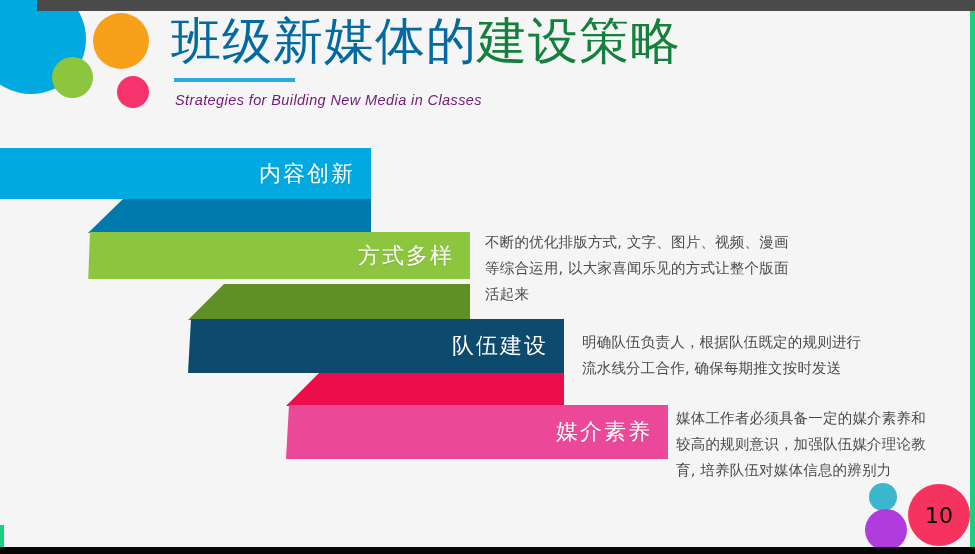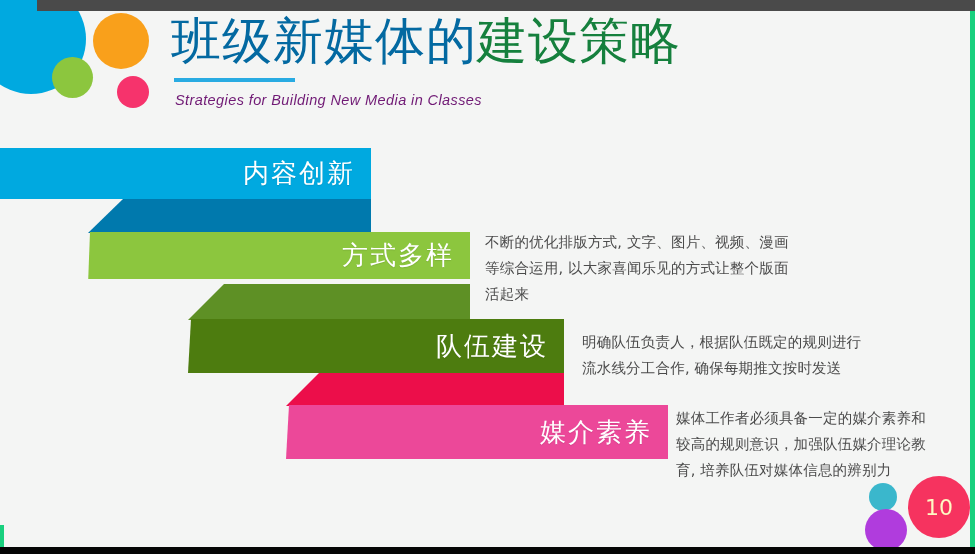--- a/index.html
+++ b/index.html
@@ -40,41 +40,41 @@
   }
 
   
   .banner{position:absolute;z-index:12;}
   .banner .bar{
     position:absolute;left:0;top:0;width:100%;height:100%;
     display:flex;align-items:center;justify-content:flex-end;
     box-sizing:border-box;padding-right:16px;
   }
   .banner .label{
-    color:#ffffff;font-size:26px;letter-spacing:2px;white-space:nowrap;
+    color:#ffffff;font-size:22px;letter-spacing:2px;white-space:nowrap;
     font-family:"DejaVu Sans","Liberation Sans",sans-serif;
     text-shadow:0 1px 1px rgba(0,0,0,.10);
   }
   .fold{position:absolute;z-index:11;}
 
   
   #b1{left:0px;top:148px;width:371px;height:51px;}
   #b1 .bar{background:#00a9e0;}
   #f1{left:88px;top:198px;width:283px;height:35px;background:#0079ad;
       clip-path:polygon(36px 0,283px 0,283px 35px,0 35px);}
 
   
   #b2{left:88px;top:232px;width:382px;height:47px;}
   #b2 .bar{background:#8cc63e;clip-path:polygon(2px 0,382px 0,382px 53px,0 53px);}
   #f2{left:188px;top:284px;width:282px;height:36px;background:#5e9025;
       clip-path:polygon(36px 0,282px 0,282px 36px,0 36px);}
 
   
   #b3{left:188px;top:319px;width:376px;height:54px;}
-  #b3 .bar{background:#4d7c0f;clip-path:polygon(3px 0,376px 0,376px 54px,0 54px);}
+  #b3 .bar{background:#0c4a6e;clip-path:polygon(3px 0,376px 0,376px 54px,0 54px);}
   #f3{left:286px;top:372px;width:278px;height:34px;background:#ec0e4a;
       clip-path:polygon(34px 0,278px 0,278px 34px,0 34px);}
 
   
   #b4{left:286px;top:405px;width:382px;height:54px;}
   #b4 .bar{background:#ec4899;clip-path:polygon(3px 0,382px 0,382px 54px,0 54px);}
 
   
   .desc{
     position:absolute;z-index:14;color:#4b4b4b;
@@ -84,22 +84,22 @@
   }
   #d1{left:386px;top:144px;width:300px;}
   #d2{left:485px;top:229px;width:345px;}
   #d3{left:582px;top:329px;width:340px;}
   #d4{left:676px;top:405px;width:290px;}
 
   
   .br-teal{position:absolute;right:78px;bottom:43px;width:28px;height:28px;border-radius:50%;background:#3ab7cc;z-index:20;}
   .br-purple{position:absolute;right:68px;bottom:3px;width:42px;height:42px;border-radius:50%;background:#b03cdd;z-index:20;}
   .pagenum{
-    position:absolute;right:5px;bottom:16px;width:62px;height:62px;border-radius:50%;
-    background:#f6335f;color:#fef9c3;z-index:21;
+    position:absolute;right:5px;bottom:8px;width:62px;height:62px;border-radius:50%;
+    background:#f6335f;color:#000000;z-index:21;
     display:flex;align-items:center;justify-content:center;
     font-size:22px;font-family:"DejaVu Sans","Liberation Sans",sans-serif;
   }
 </style>
 </head>
 <body>
 
 <div class="slide">
 
   <div class="topbar"></div>

